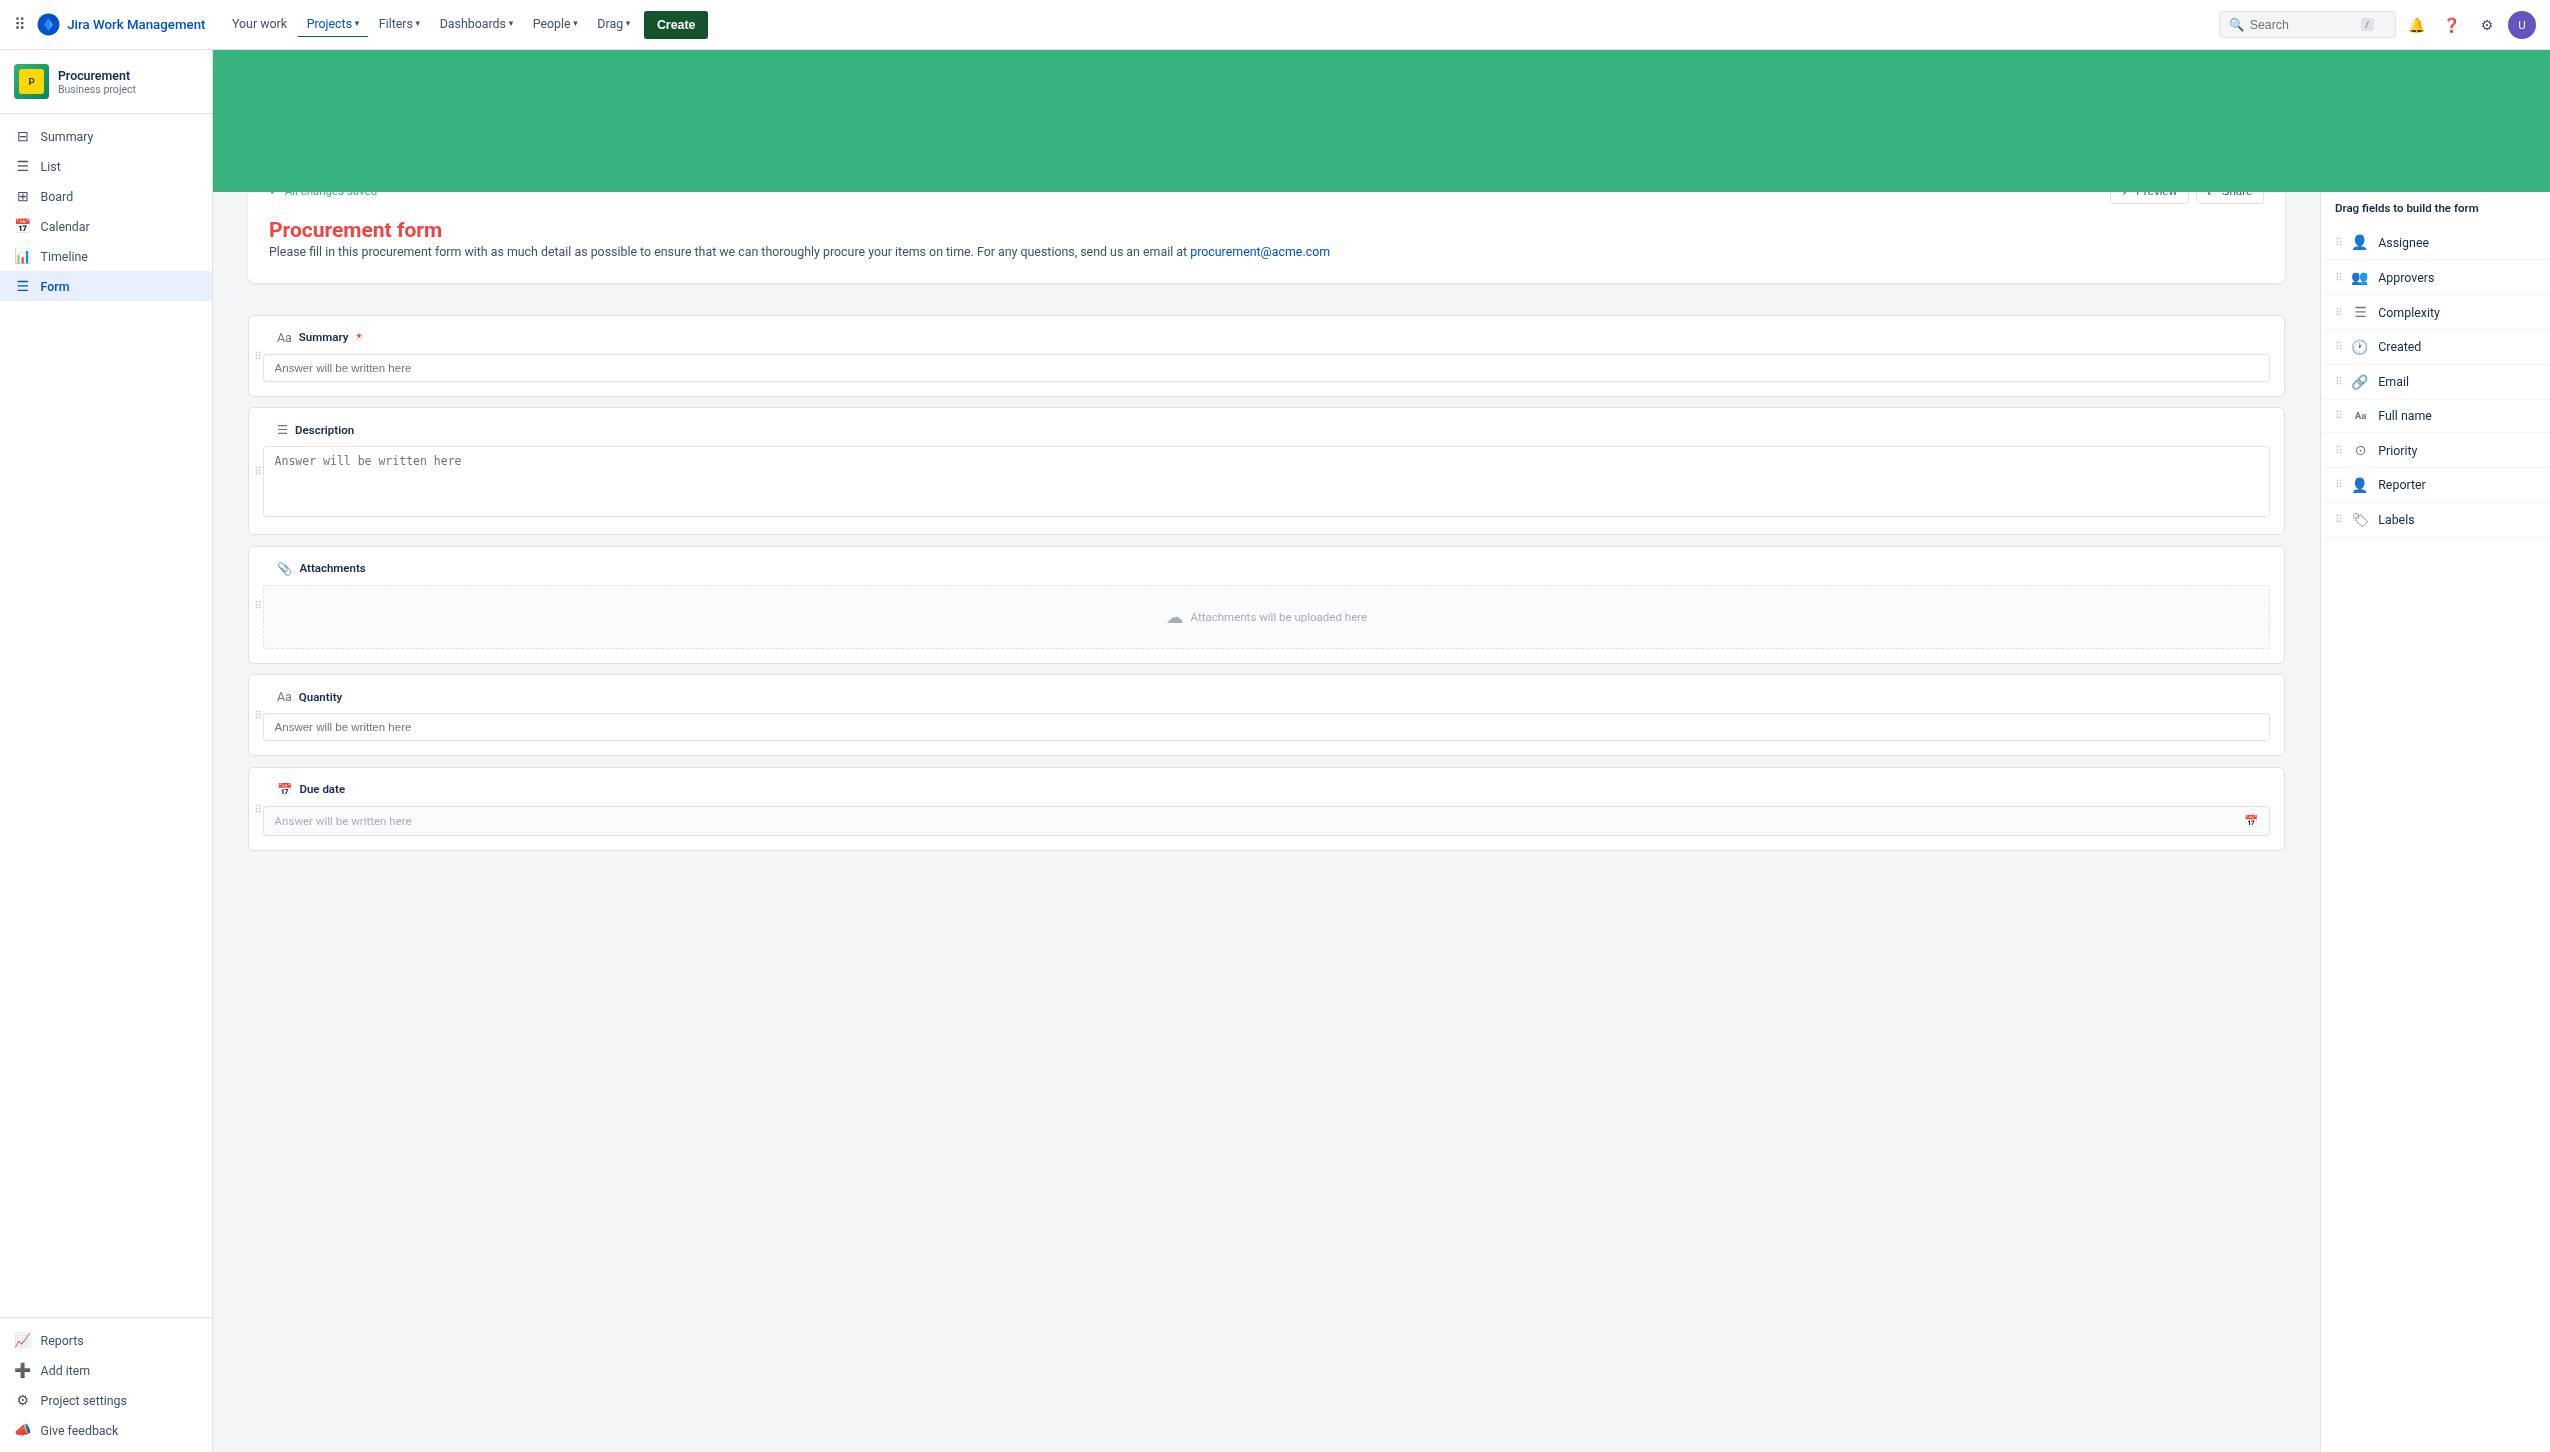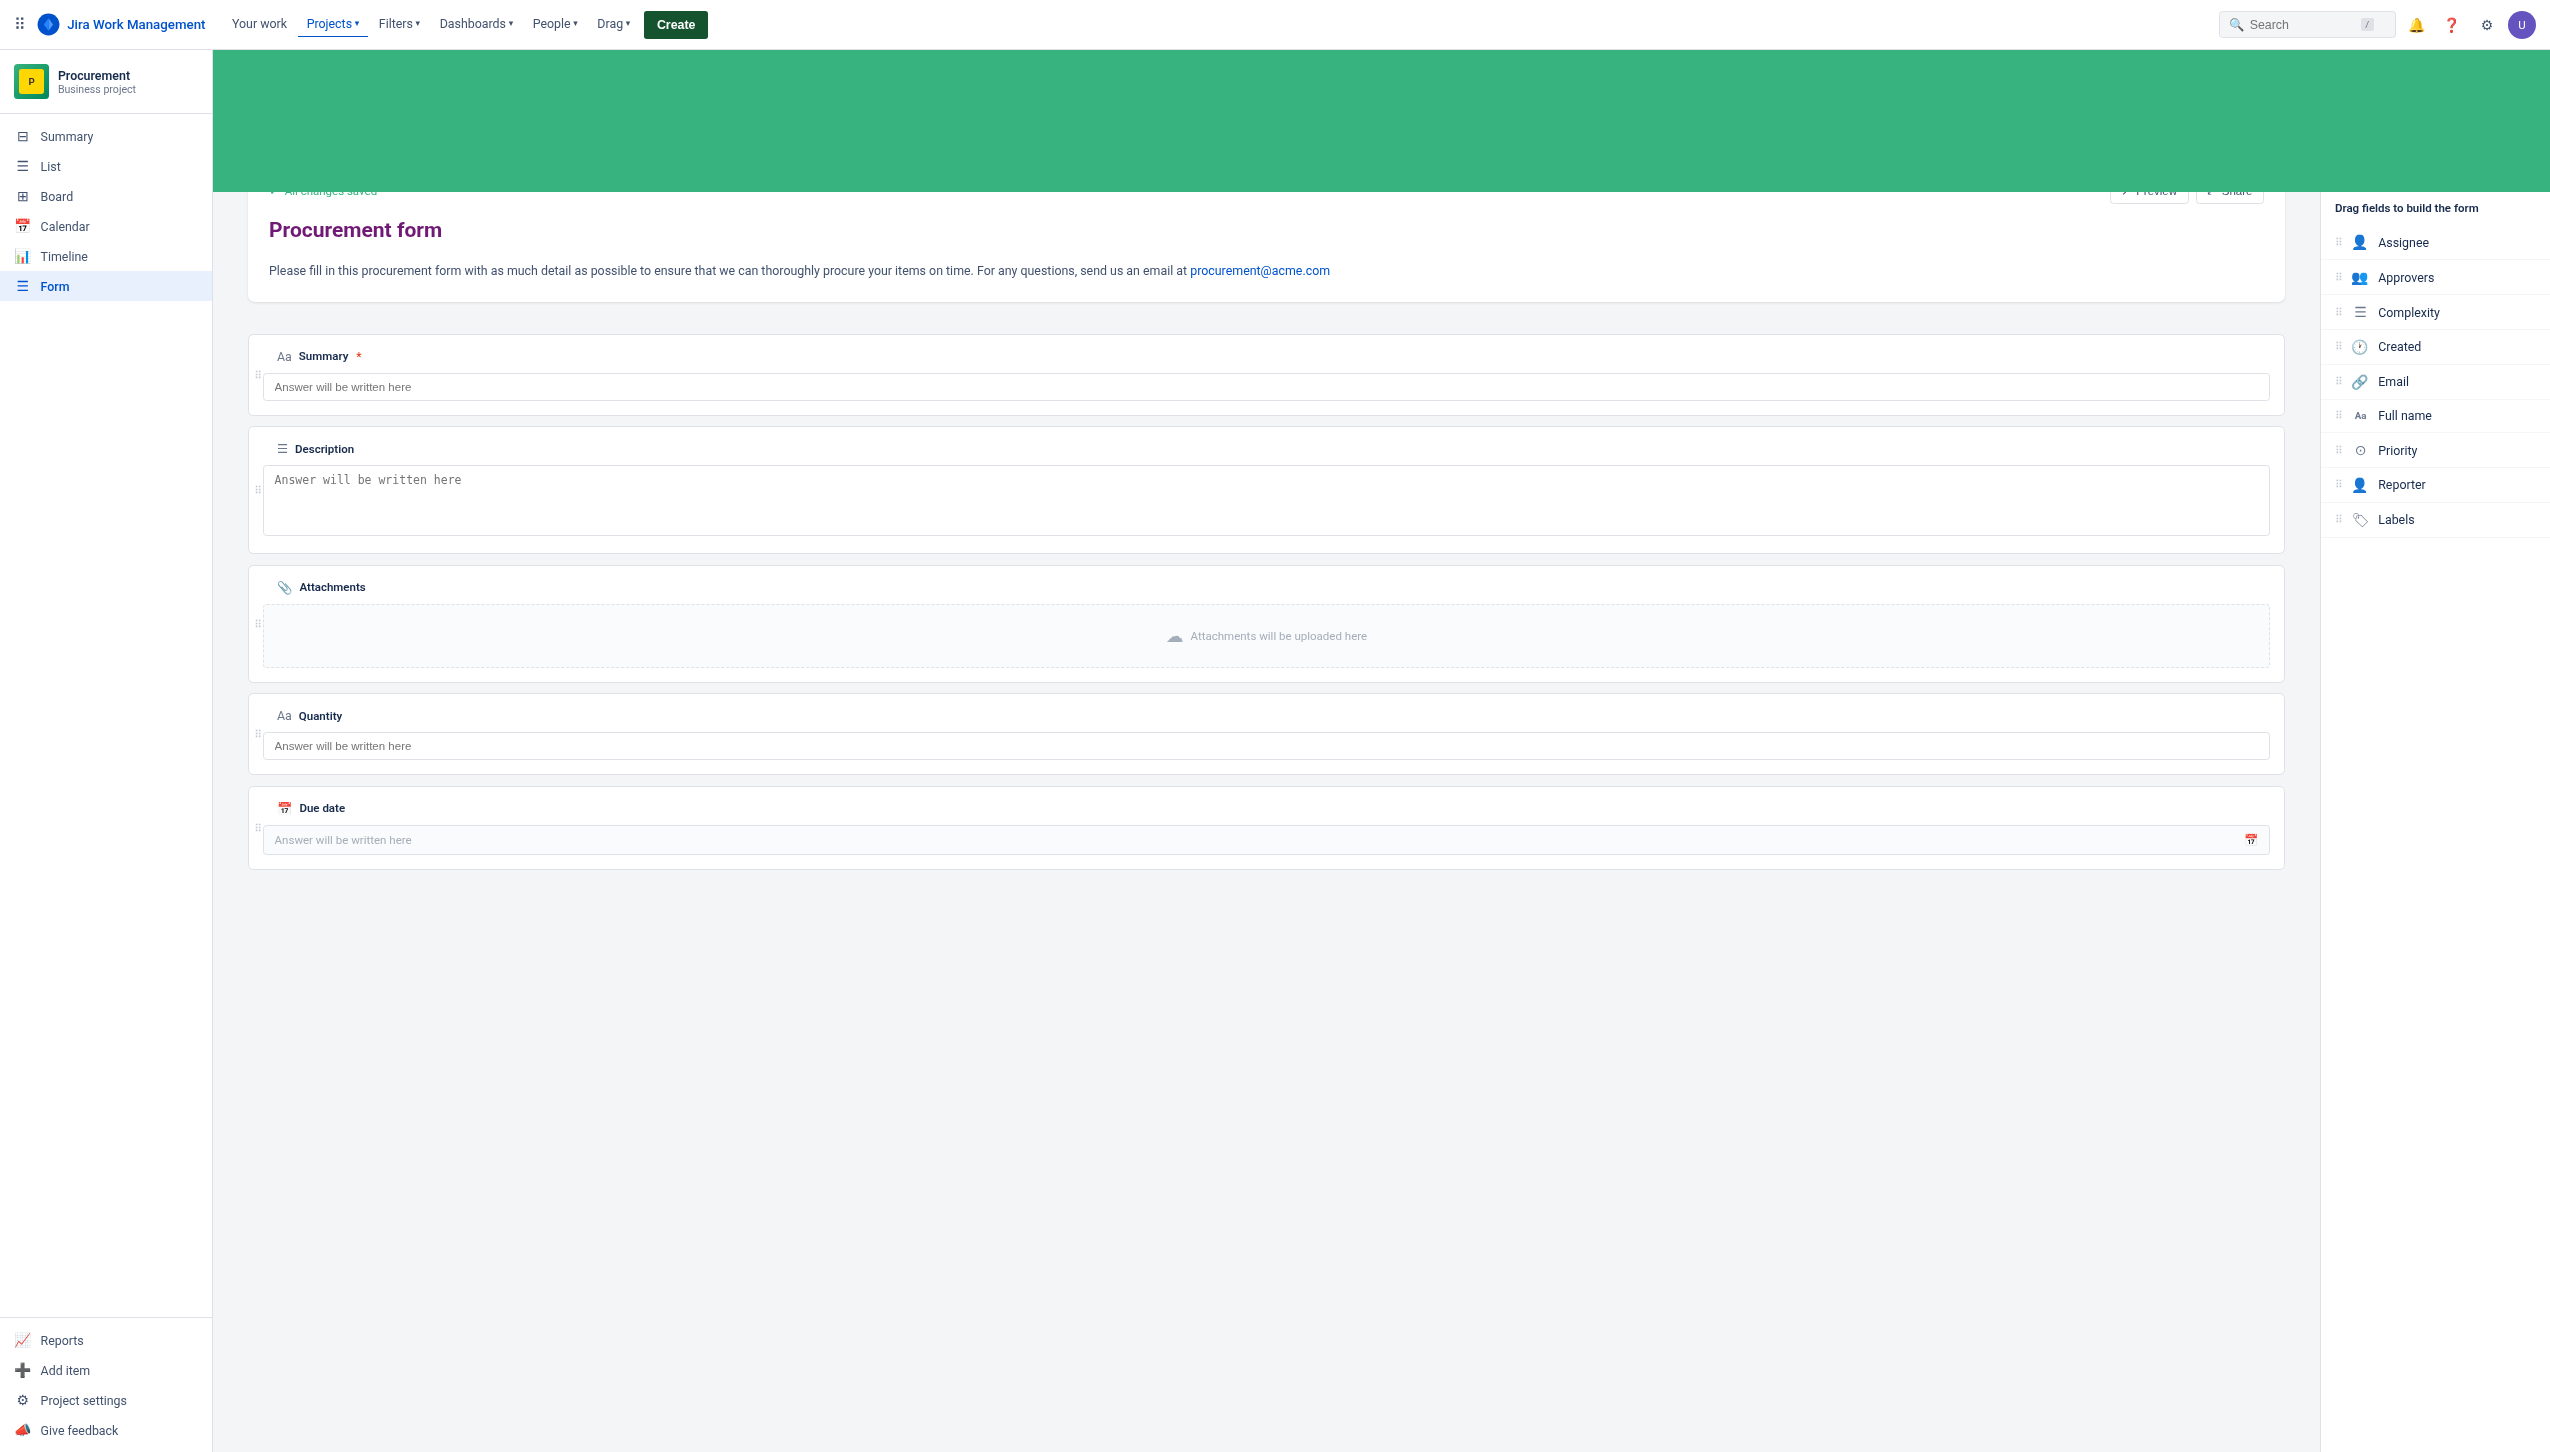--- a/index.html
+++ b/index.html
@@ -49,21 +49,21 @@
     .main-banner { height: 142px; background: #36b37e; flex-shrink: 0; }
     .main-content { flex: 1; overflow-y: auto; display: flex; }
     .form-area { flex: 1; padding: 17.7px 35px; display: flex; flex-direction: column; gap: 0; }
 
     
     .form-card { background: #fff; border-radius: 7px; padding: 21px; margin-bottom: 0; box-shadow: 0 0.9px 2.7px rgba(0,0,0,0.1); }
     .form-card-header { display: flex; align-items: center; justify-content: space-between; margin-bottom: 14px; }
     .form-saved { display: flex; align-items: center; gap: 5.3px; font-size: 11.5px; color: #36b37e; }
     .form-actions { display: flex; gap: 7px; }
     .form-action-btn { display: flex; align-items: center; gap: 5.3px; padding: 5.3px 10.6px; border: 0.9px solid #dfe1e6; border-radius: 3.5px; background: #fff; cursor: pointer; font-size: 11.5px; color: #42526e; }
-    .form-title { font-size: 21px; font-weight: 700; color: #701a75; margin-bottom: 19px; }
+    .form-title { font-size: 21px; font-weight: 700; color: #ef4444; margin-bottom: 0; }
     .form-description { font-size: 12.4px; color: #42526e; line-height: 1.6; }
     .form-description a { color: #0052cc; text-decoration: none; }
 
     
     .form-fields { display: flex; flex-direction: column; gap: 10.6px; margin-top: 17.7px; }
     .form-field-block { background: #fff; border: 0.9px solid #dfe1e6; border-radius: 5.3px; padding: 14px; position: relative; }
     .form-field-drag { position: absolute; left: 5.3px; top: 50%; transform: translateY(-50%); color: #c1c7d0; font-size: 10.6px; cursor: grab; }
     .form-field-header { display: flex; align-items: center; gap: 7px; margin-bottom: 8.9px; padding-left: 14px; }
     .form-field-icon { font-size: 12.4px; color: #6b778c; }
     .form-field-label { font-size: 11.5px; font-weight: 600; color: #172b4d; }

